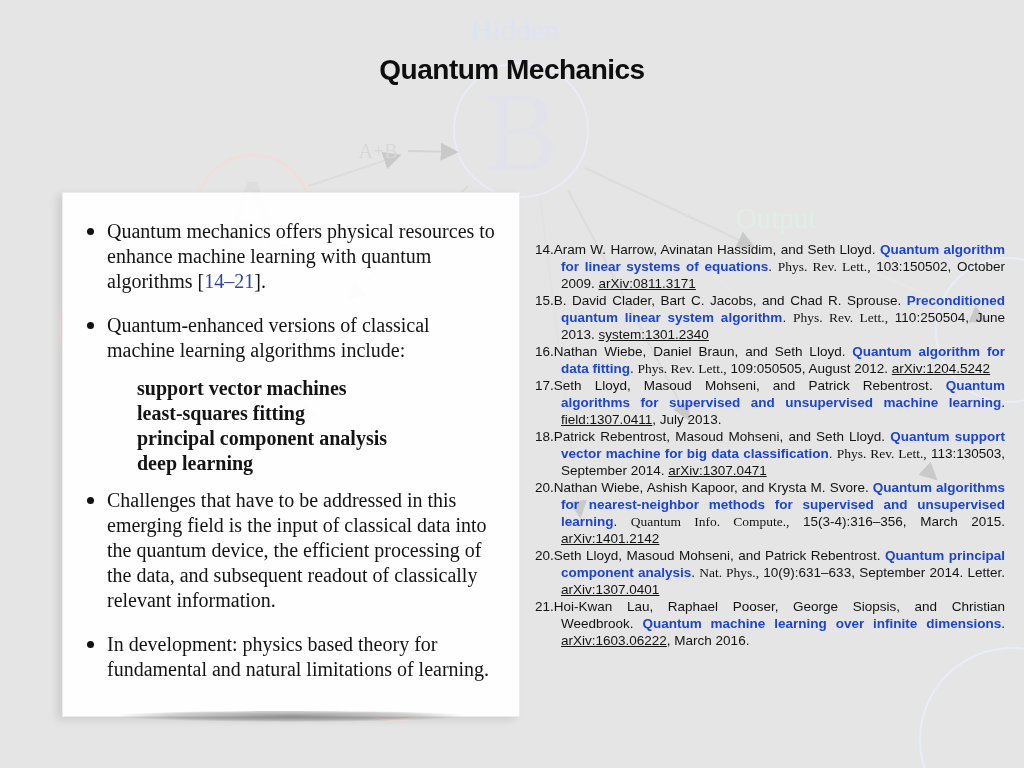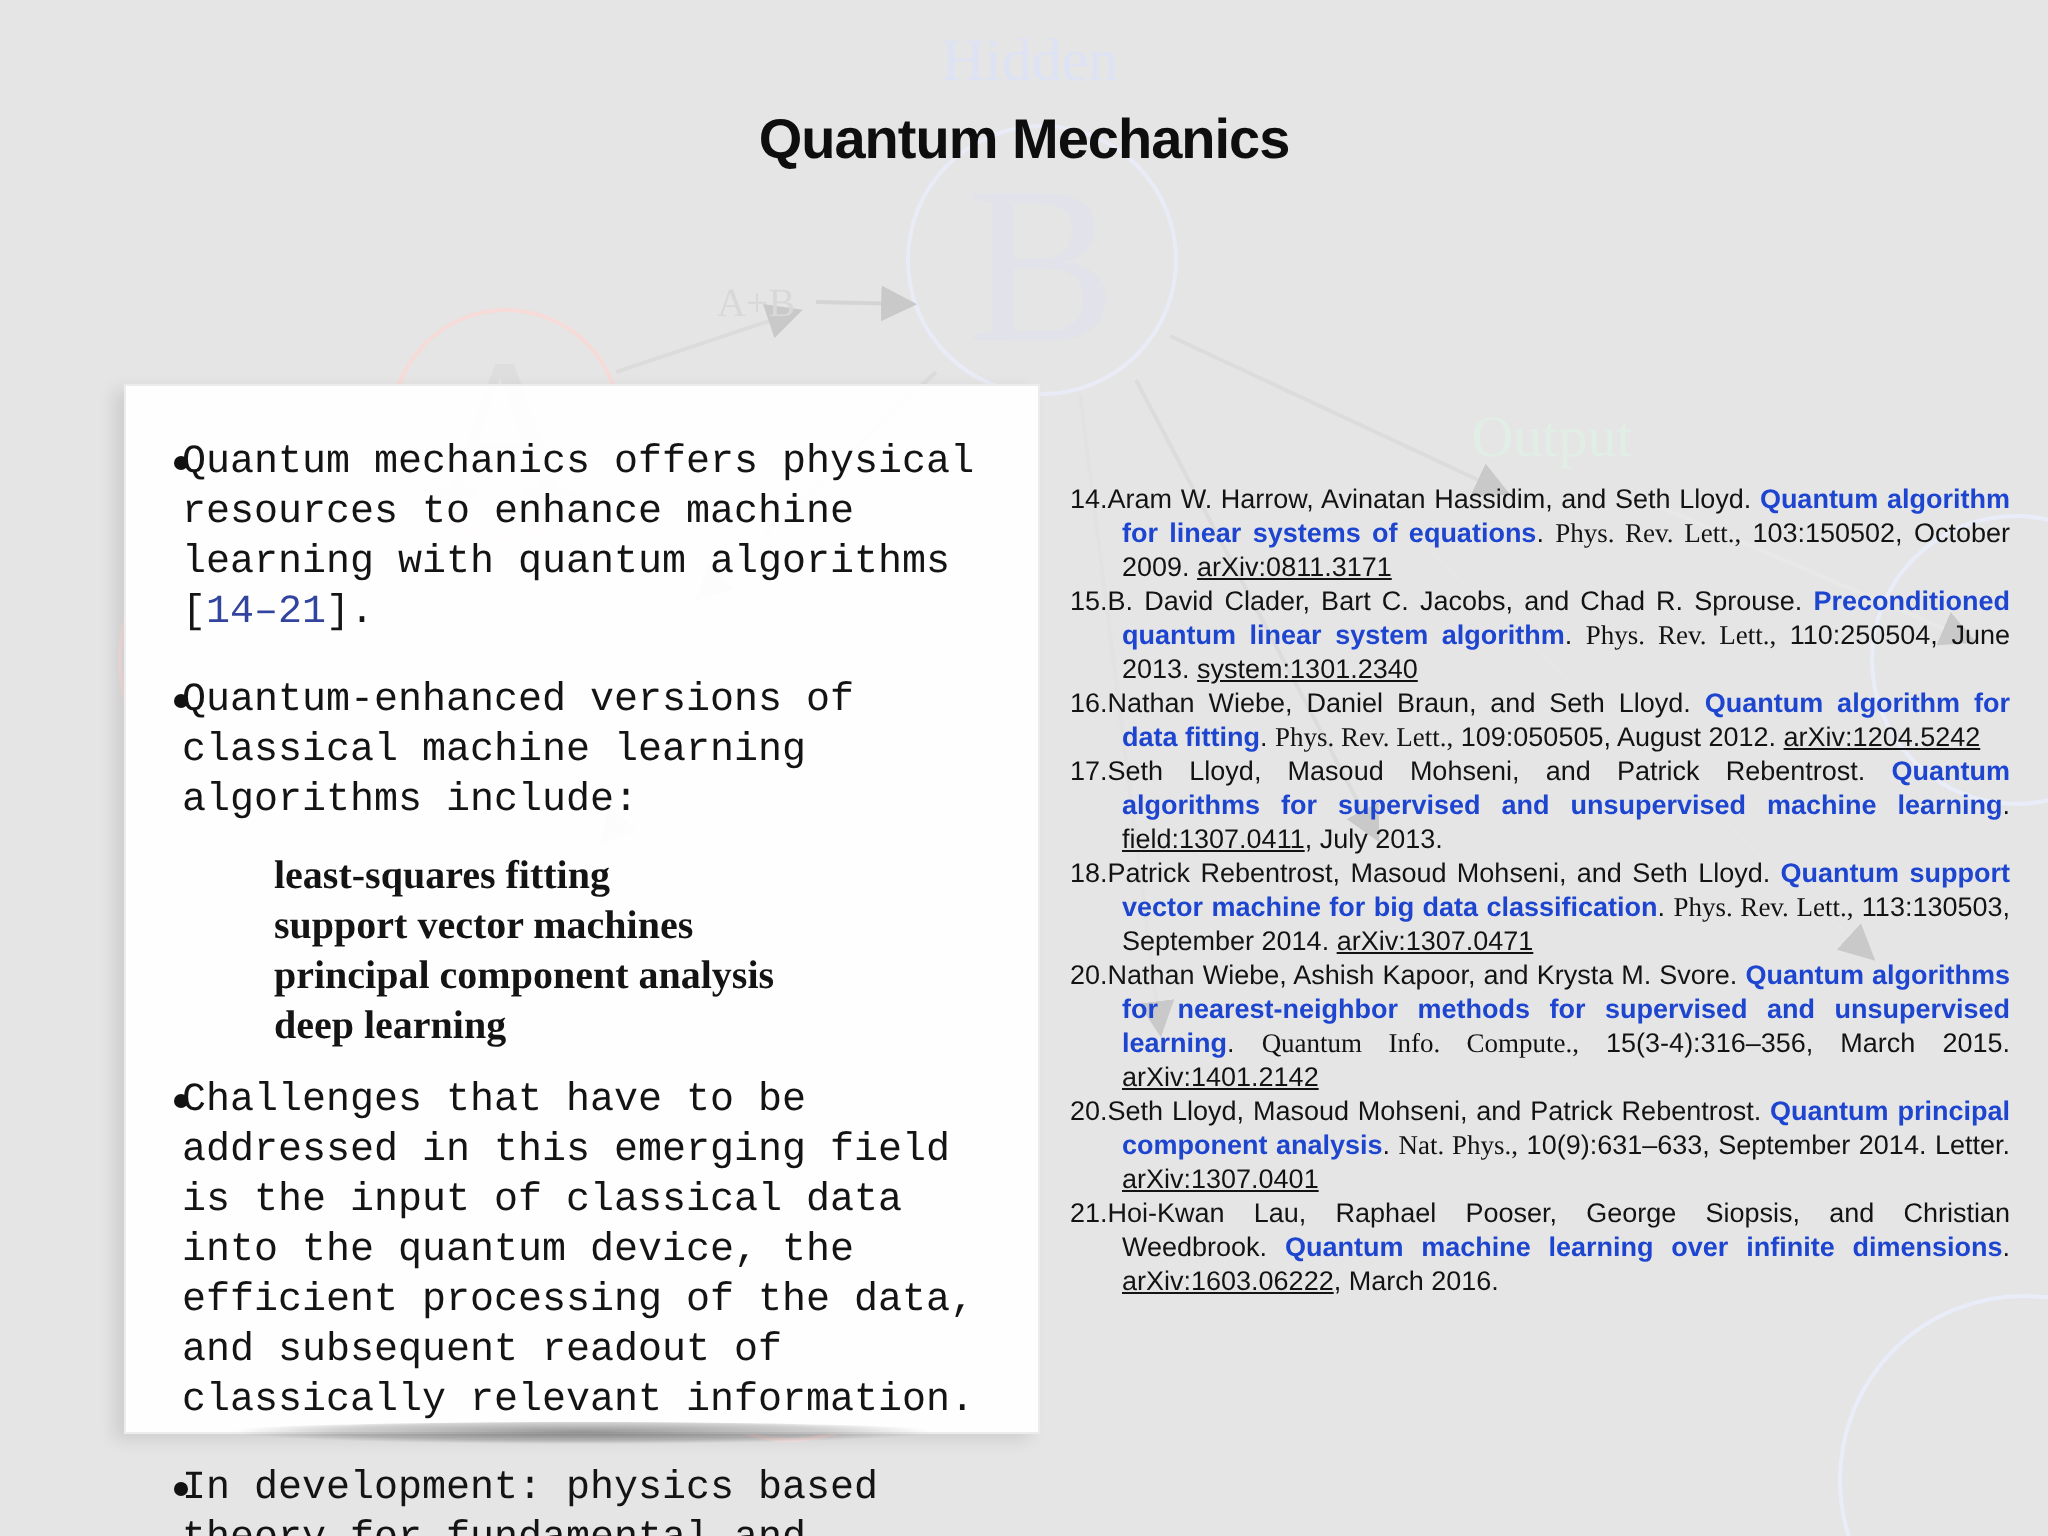--- a/index.html
+++ b/index.html
@@ -29,21 +29,21 @@
   }
   .card::after{
     content:"";position:absolute;left:4px;right:4px;bottom:-11px;height:16px;
     background:radial-gradient(ellipse 50% 50% at 50% 30%, rgba(0,0,0,0.40) 0%, rgba(0,0,0,0.18) 55%, rgba(0,0,0,0) 78%);
     border-radius:50%;z-index:-1;
   }
   .bullets{
     list-style:none;margin:0;padding:26px 22px 0 0;
     font-family:"Liberation Serif",serif;font-size:20px;line-height:25px;color:#141414;
   }
-  .bullets li.bullet{position:relative;padding-left:28px;margin-bottom:19px;font-family:Liberation Mono, monospace;}
+  .bullets li.bullet{position:relative;padding-left:44px;margin-bottom:19px;}
   .bullets li.bullet::before{
     content:"";position:absolute;left:24px;top:9px;width:7px;height:7px;
     border-radius:50%;background:#111;
   }
   .bullets li.sub{padding-left:74px;margin:-6px 0 12px 0;font-weight:bold;}
   .bullets li.sub div{line-height:25px;}
   .seg-c{color:#32449e;}
 
   
   .refs{
@@ -98,22 +98,22 @@
 
   <div class="card">
     <ul class="bullets">
       <li class="bullet">
         <span><span>Quantum mechanics offers physical resources to enhance machine learning with quantum algorithms [</span><span class="seg-c">14–21</span><span>].</span></span>
       </li>
       <li class="bullet">
         <span><span>Quantum-enhanced versions of classical machine learning algorithms include:</span></span>
       </li>
       <li class="sub">
+        <div>support vector machines</div>
         <div>least-squares fitting</div>
-        <div>support vector machines</div>
         <div>principal component analysis</div>
         <div>deep learning</div>
       </li>
       <li class="bullet">
         <span><span>Challenges that have to be addressed in this emerging field is the input of classical data into the quantum device, the efficient processing of the data, and subsequent readout of classically relevant information.</span></span>
       </li>
       <li class="bullet">
         <span><span>In development: physics based theory for fundamental and natural limitations of learning.</span></span>
       </li>
     </ul>

